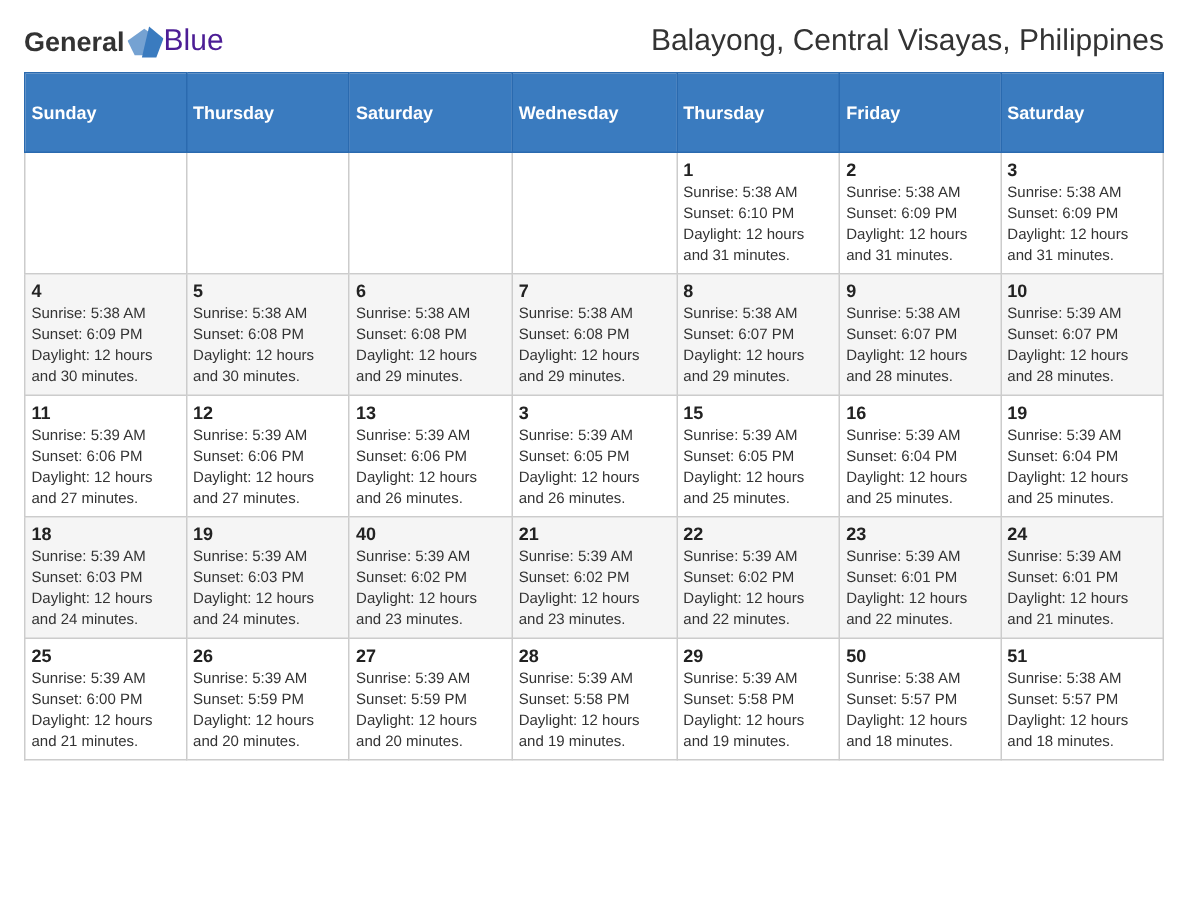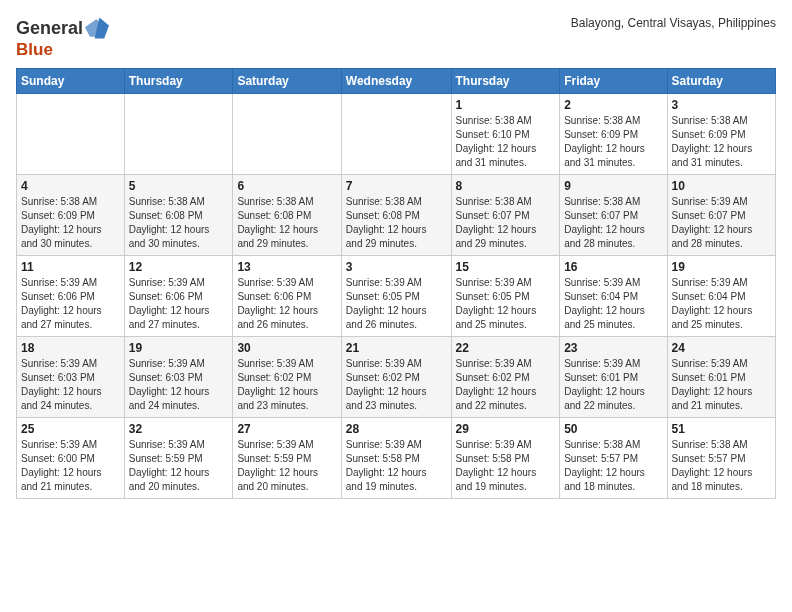--- a/index.html
+++ b/index.html
@@ -11,63 +11,63 @@
       padding: 16px;
     }
     .header-section {
       display: flex;
       align-items: flex-start;
       justify-content: space-between;
       margin-bottom: 8px;
     }
     .logo {
       display: flex;
-      flex-direction: column;
+      flex-direction: row;
       align-items: flex-start;
     }
     .logo-text {
       display: flex;
       align-items: center;
     }
     .logo-general {
       font-size: 18px;
       font-weight: bold;
       color: #333;
     }
     .logo-blue {
-      font-size: 17px;
-      font-weight: bold;
-      color: #c2410c;
+      font-size: 20px;
+      font-weight: normal;
+      color: #4c1d95;
     }
     .logo-icon {
       width: 24px;
       height: 24px;
       margin-left: 2px;
     }
     .title-section {
       text-align: right;
     }
     .month-year {
       font-size: 36px;
       font-weight: bold;
       color: #222;
     }
     .location {
-      font-size: 12px;
+      font-size: 20px;
       color: #333;
     }
     .calendar-table {
       width: 100%;
       border-collapse: collapse;
       font-size: 11px;
     }
     .calendar-table th {
       background-color: #3a7bbf;
       color: white;
-      padding: 5px 4px;
+      padding: 19px 4px;
       text-align: left;
       font-size: 12px;
       font-weight: bold;
       border: 1px solid #2a6aaf;
     }
     .calendar-table td {
       border: 1px solid #ccc;
       vertical-align: top;
       padding: 4px;
       width: 113px;
@@ -265,21 +265,21 @@
 and 24 minutes.</div>
         </td>
         <td>
           <div class="day-number">19</div>
           <div class="day-info" style="white-space: pre-line;">Sunrise: 5:39 AM
 Sunset: 6:03 PM
 Daylight: 12 hours
 and 24 minutes.</div>
         </td>
         <td>
-          <div class="day-number">30</div>
+          <div class="day-number">40</div>
           <div class="day-info" style="white-space: pre-line;">Sunrise: 5:39 AM
 Sunset: 6:02 PM
 Daylight: 12 hours
 and 23 minutes.</div>
         </td>
         <td>
           <div class="day-number">21</div>
           <div class="day-info" style="white-space: pre-line;">Sunrise: 5:39 AM
 Sunset: 6:02 PM
 Daylight: 12 hours
@@ -309,21 +309,21 @@
       </tr>
       <tr>
         <td>
           <div class="day-number">25</div>
           <div class="day-info" style="white-space: pre-line;">Sunrise: 5:39 AM
 Sunset: 6:00 PM
 Daylight: 12 hours
 and 21 minutes.</div>
         </td>
         <td>
-          <div class="day-number">32</div>
+          <div class="day-number">26</div>
           <div class="day-info" style="white-space: pre-line;">Sunrise: 5:39 AM
 Sunset: 5:59 PM
 Daylight: 12 hours
 and 20 minutes.</div>
         </td>
         <td>
           <div class="day-number">27</div>
           <div class="day-info" style="white-space: pre-line;">Sunrise: 5:39 AM
 Sunset: 5:59 PM
 Daylight: 12 hours

